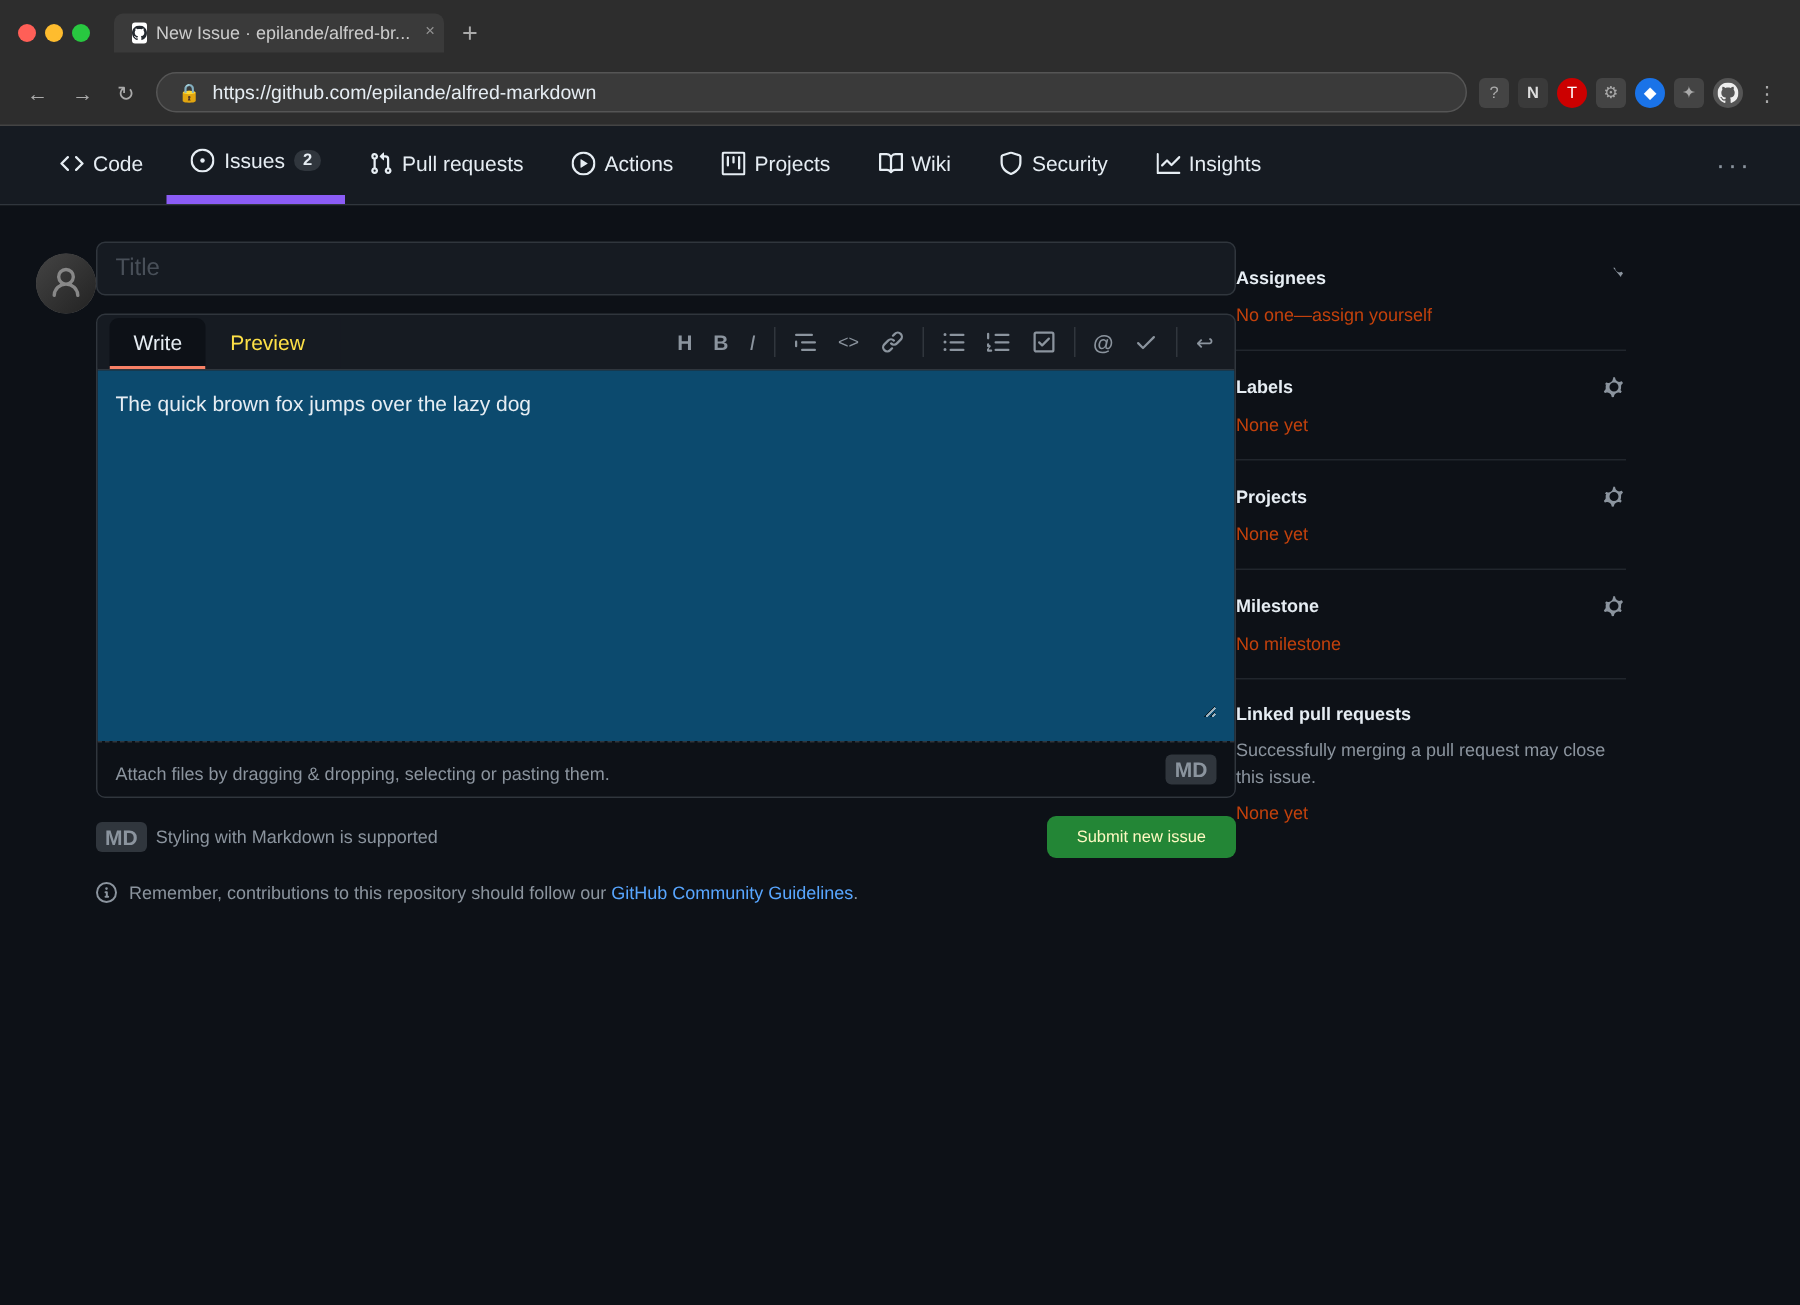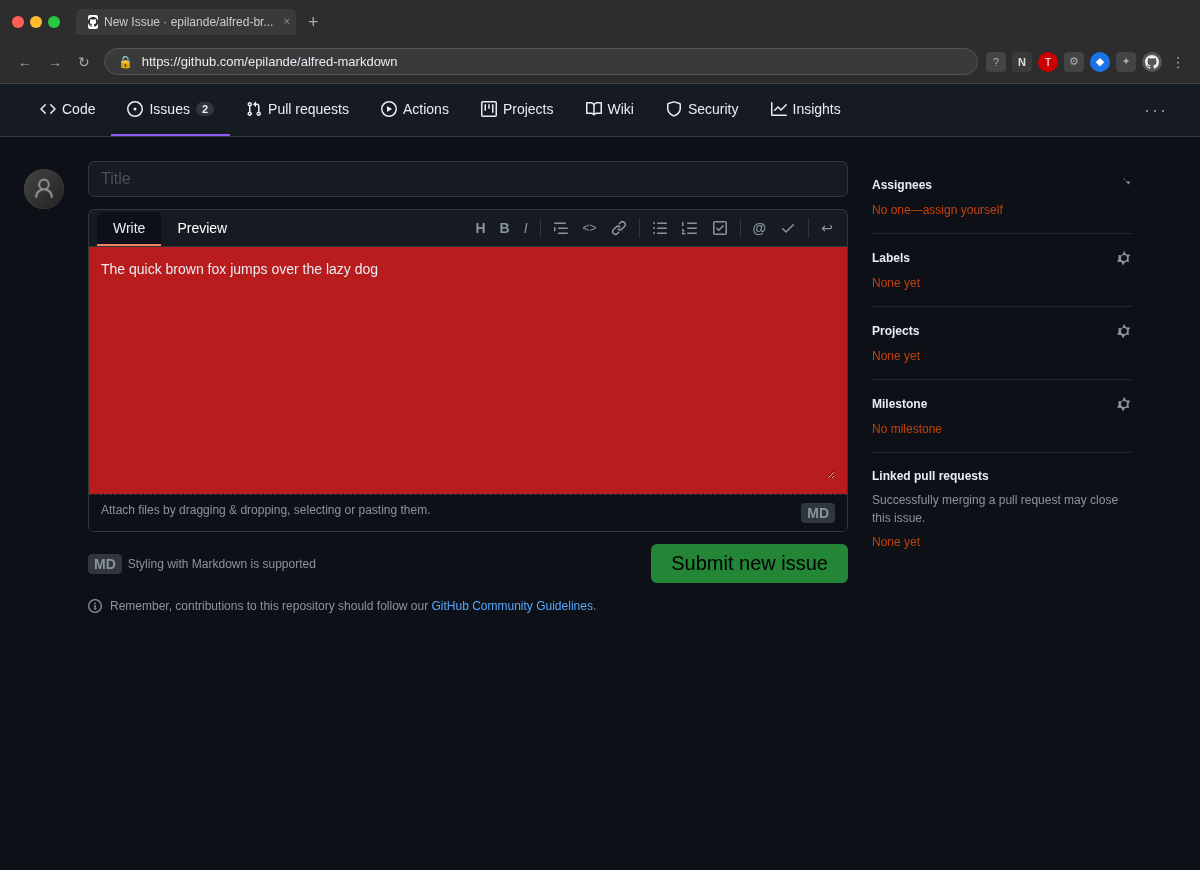--- a/index.html
+++ b/index.html
@@ -149,21 +149,21 @@
       gap: 6px;
       padding: 0 16px;
       height: 52px;
       color: #e6edf3;
       font-size: 14px;
       cursor: pointer;
       border-bottom: 2px solid transparent;
       text-decoration: none;
       white-space: nowrap;
     }
-    .nav-item.active { border-bottom: 2px solid #8b5cf6; color: #e6edf3; }
+    .nav-item.active { border-bottom: 6px solid #8b5cf6; color: #e6edf3; }
     .nav-badge {
       background: #30363d;
       color: #e6edf3;
       border-radius: 10px;
       padding: 1px 6px;
       font-size: 11px;
       font-weight: 600;
     }
     .nav-more {
       margin-left: auto;
@@ -175,21 +175,20 @@
       color: #8b949e;
       font-size: 18px;
       letter-spacing: 2px;
     }
 
     
     .main-content {
       background: #0d1117;
       display: flex;
       padding: 24px 24px 12px 24px;
-      gap: 24px;
       min-height: calc(870px - 44px - 52px - 40px);
     }
 
     .avatar {
       width: 40px;
       height: 40px;
       border-radius: 50%;
       background: #555;
       flex-shrink: 0;
       overflow: hidden;
@@ -236,21 +235,21 @@
       display: flex;
       align-items: flex-end;
       border-bottom: 1px solid #30363d;
       padding: 0 8px;
       background: #161b22;
     }
     .editor-tab {
       padding: 8px 16px;
       font-size: 14px;
       cursor: pointer;
-      color: #ffffff;
+      color: #fde047;
       border-bottom: 2px solid transparent;
       margin-bottom: -1px;
     }
     .editor-tab.active {
       color: #e6edf3;
       border-bottom: 2px solid #f78166;
       background: #0d1117;
       border-radius: 6px 6px 0 0;
     }
 
@@ -282,40 +281,40 @@
 
     .editor-tabs-row {
       display: flex;
       align-items: center;
       border-bottom: 1px solid #30363d;
     }
 
     .editor-body {
       padding: 12px;
       min-height: 220px;
-      background: #b91c1c;
+      background: #0c4a6e;
     }
     .editor-body textarea {
       width: 100%;
       min-height: 220px;
       background: transparent;
       border: none;
       color: #e6edf3;
       font-size: 14px;
       resize: vertical;
       outline: none;
       font-family: inherit;
       line-height: 1.5;
     }
 
     .file-attach {
       border-top: 1px dashed #30363d;
       padding: 8px 12px;
       display: flex;
-      align-items: flex-start;
+      align-items: flex-end;
       justify-content: space-between;
       color: #8b949e;
       font-size: 12px;
       background: #0d1117;
     }
     .md-badge {
       background: #30363d;
       border-radius: 4px;
       padding: 2px 6px;
       font-size: 14px;
@@ -332,25 +331,25 @@
     .md-support {
       display: flex;
       align-items: center;
       gap: 6px;
       color: #8b949e;
       font-size: 12px;
     }
 
     .submit-btn {
       background: #238636;
-      color: #000000;
+      color: #fef9c3;
       border: none;
       border-radius: 6px;
       padding: 8px 20px;
-      font-size: 20px;
+      font-size: 11px;
       font-weight: 500;
       cursor: pointer;
     }
 
     .community-notice {
       margin-top: 16px;
       display: flex;
       align-items: center;
       gap: 8px;
       color: #8b949e;

